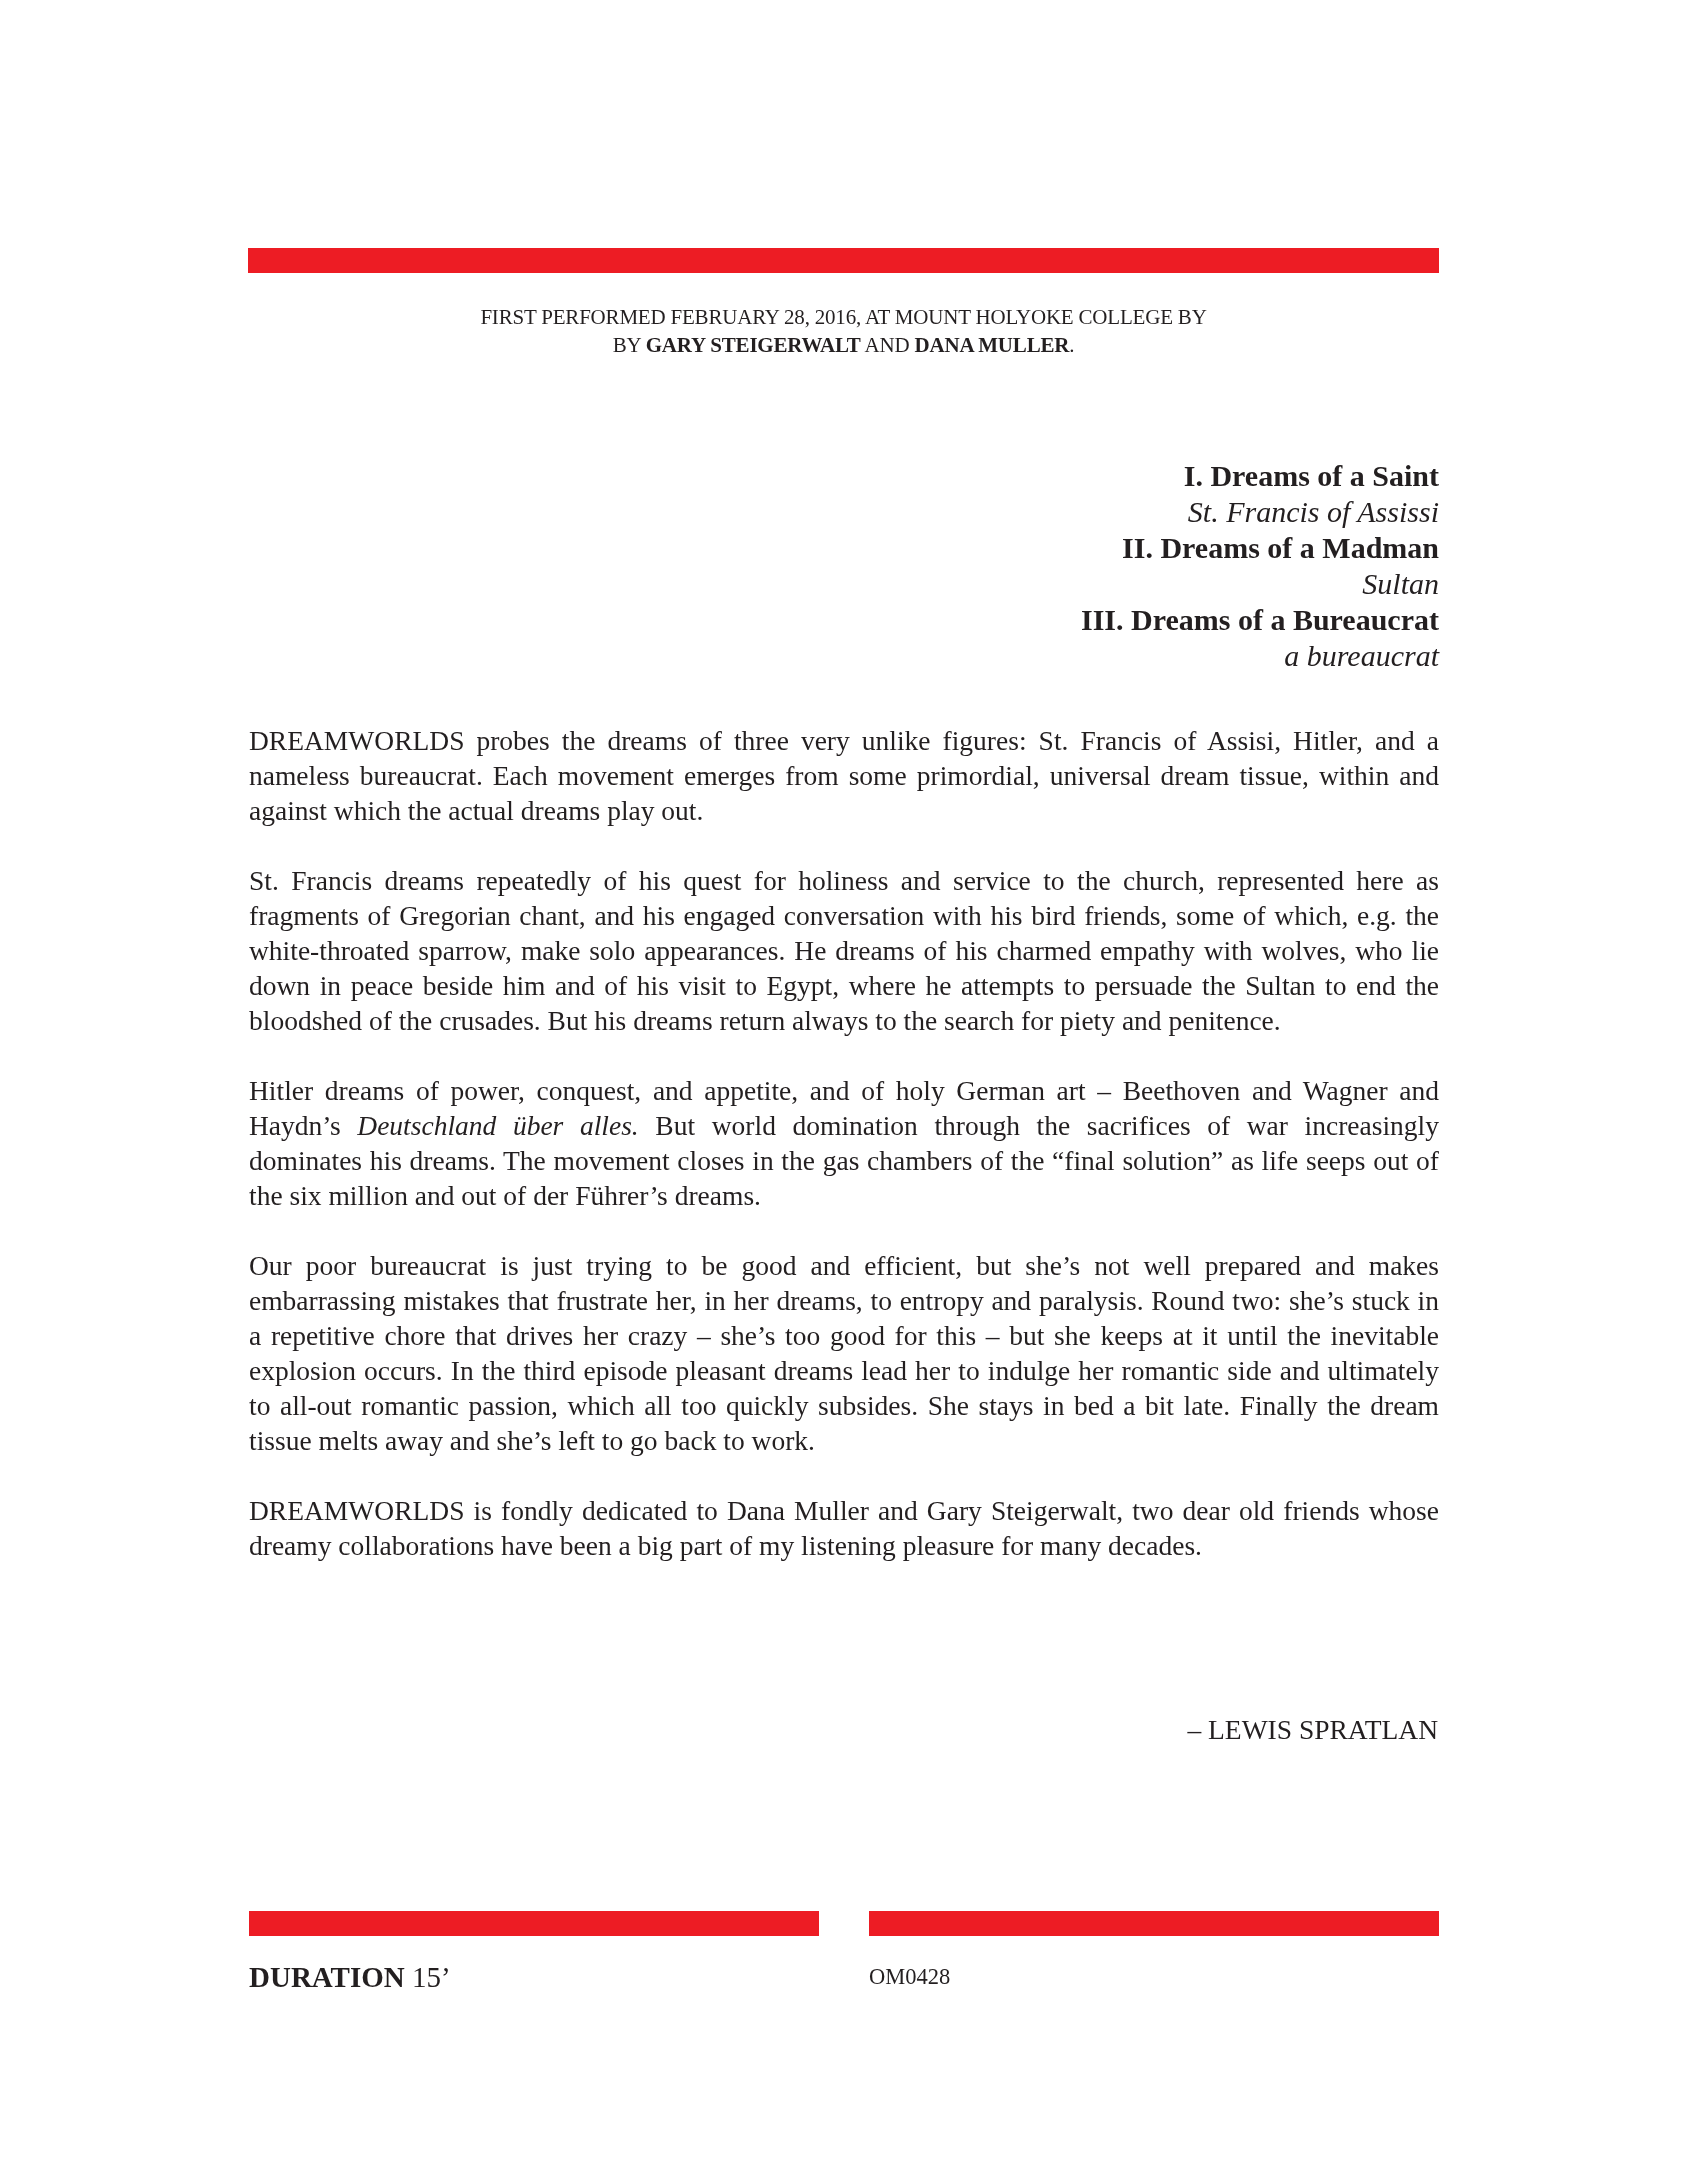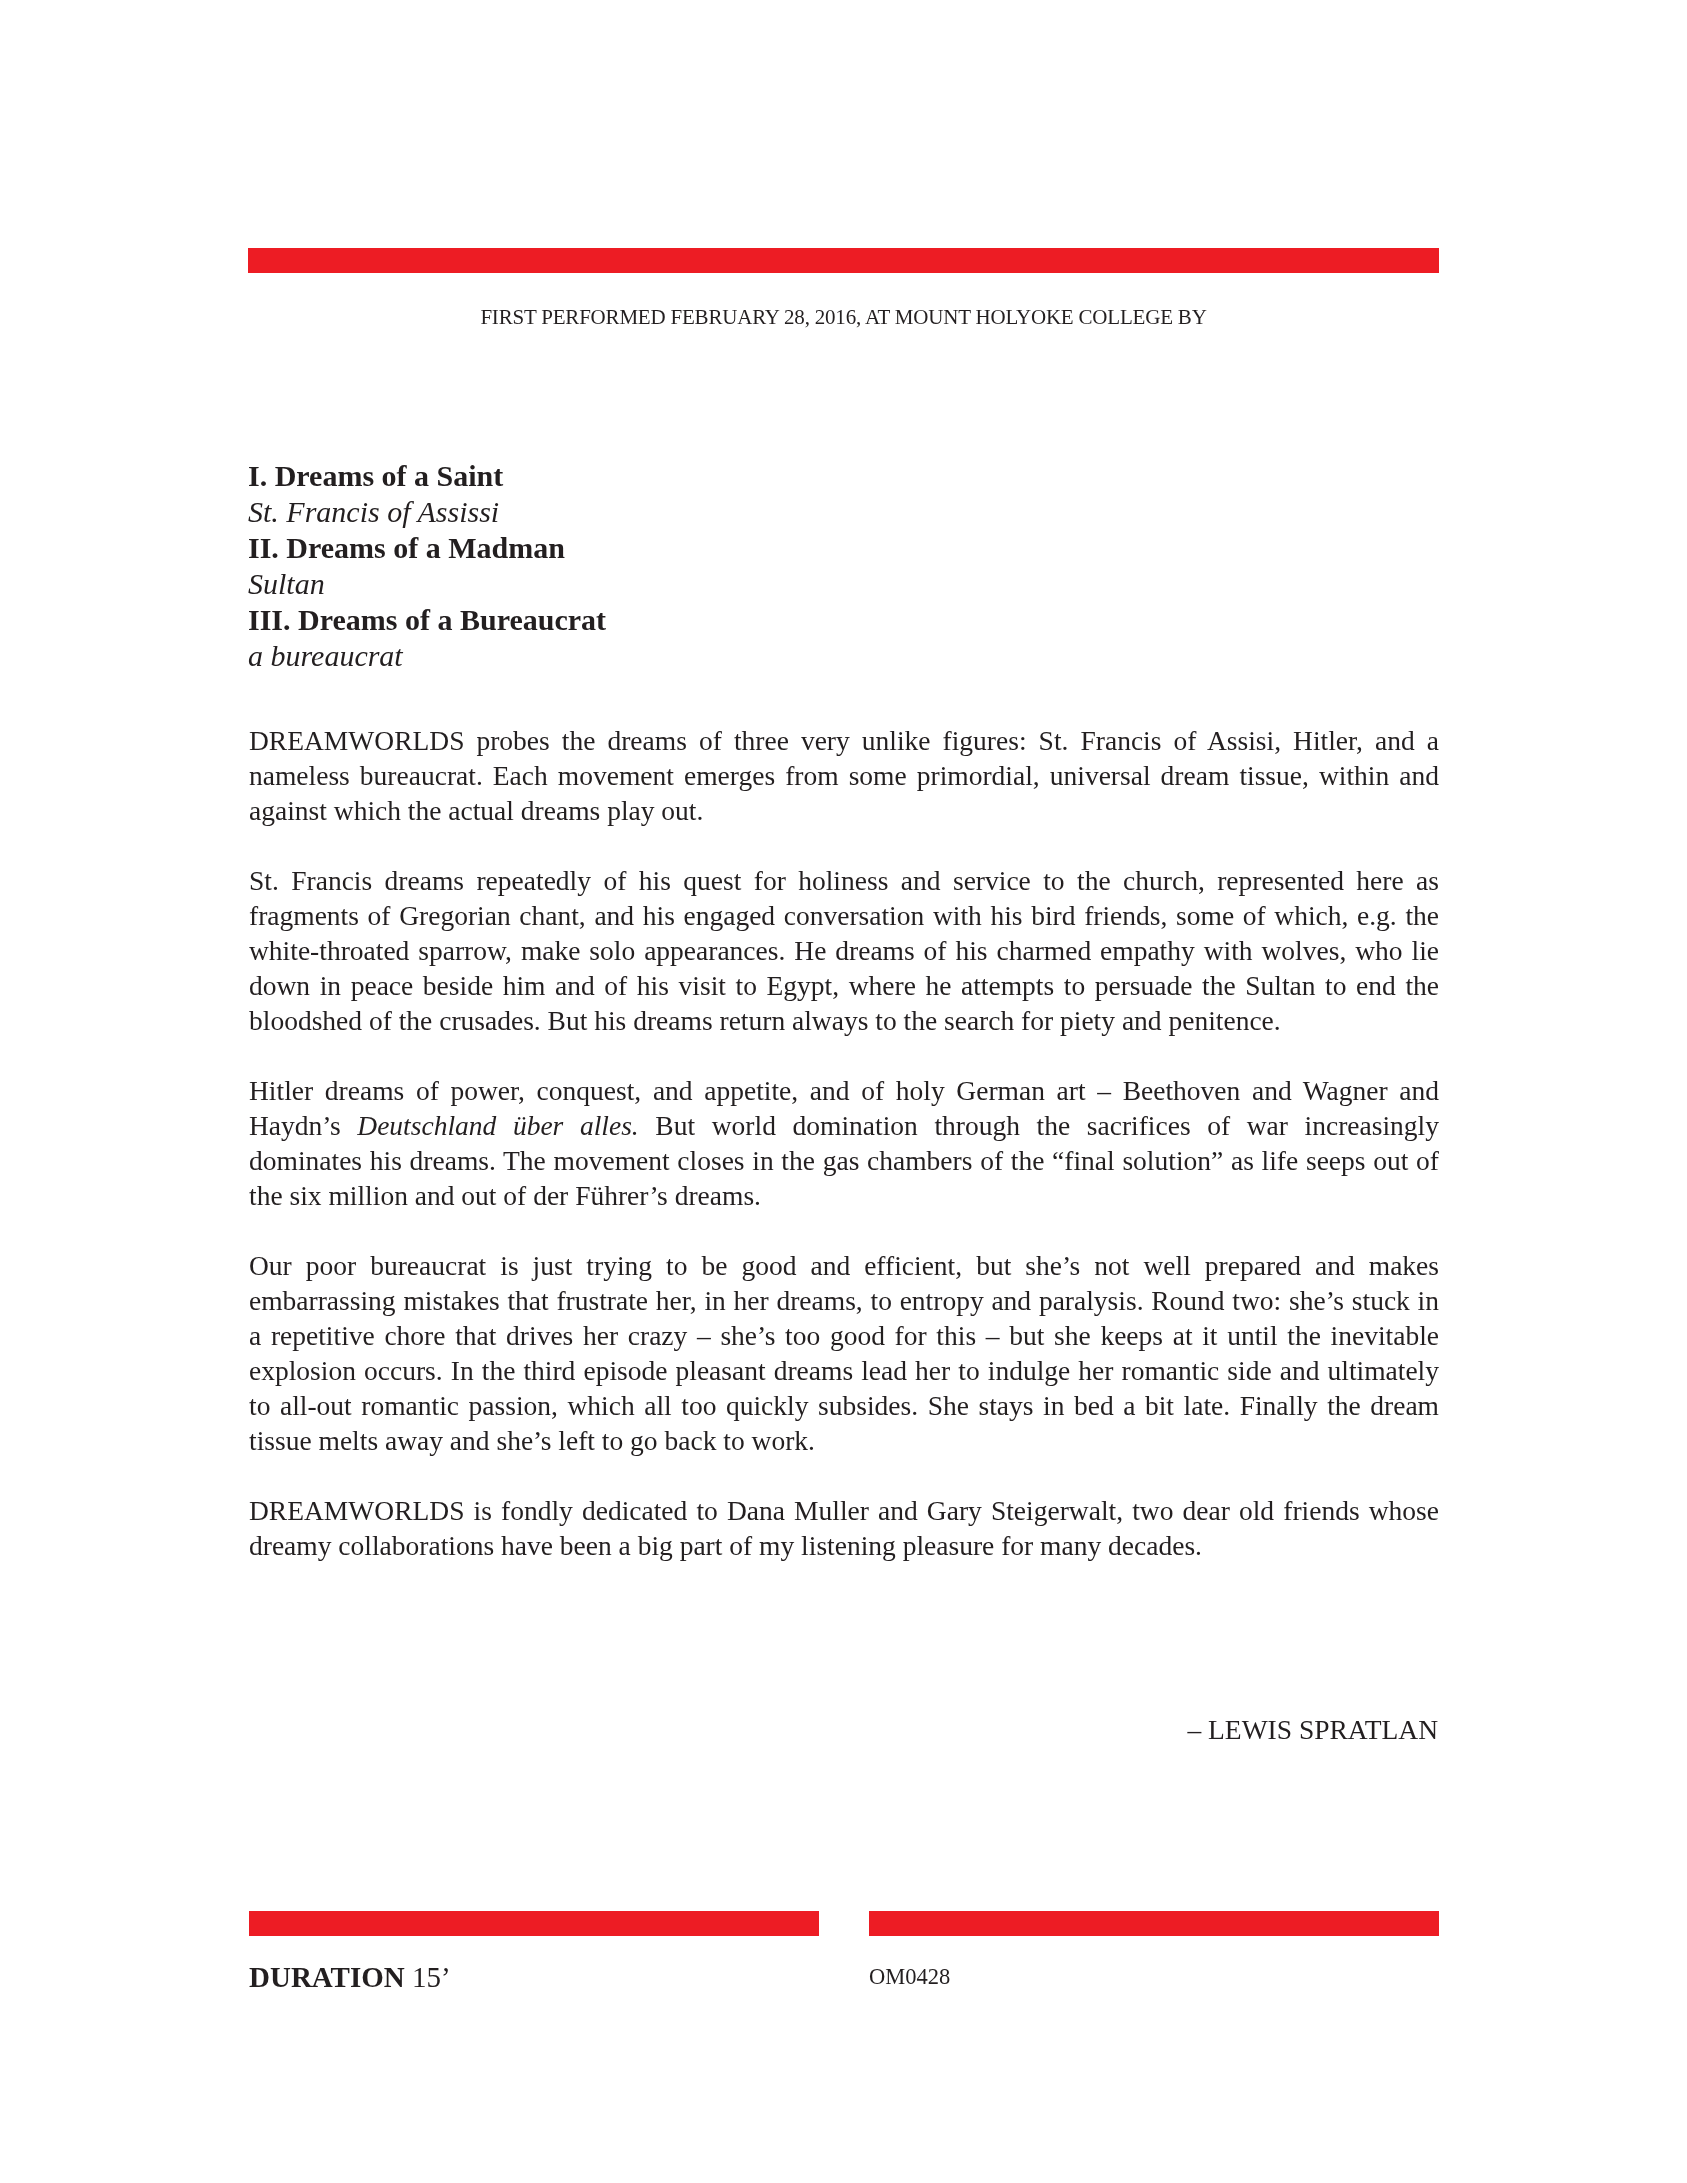--- a/index.html
+++ b/index.html
@@ -35,21 +35,21 @@
       text-transform: uppercase;
       letter-spacing: -0.2px;
     }
     .premiere b { font-weight: bold; }
 
     .movements {
       position: absolute;
       left: 248px;
       width: 1191px;
       top: 458px;
-      text-align: left;
+      text-align: right;
       font-family: "Liberation Serif", serif;
       font-size: 30px;
       line-height: 36px;
     }
     .movements .mv-title { font-weight: bold; display: block; }
     .movements .mv-subject { font-style: italic; display: block; }
 
     .body-text {
       position: absolute;
       left: 249px;
@@ -93,20 +93,21 @@
       line-height: 26.5px;
     }
   </style>
 </head>
 <body>
 
 <div class="bar" id="bar-top"></div>
 
 <div class="premiere">
   <div>FIRST PERFORMED FEBRUARY 28, 2016, AT MOUNT HOLYOKE COLLEGE BY</div>
+  <div><span>BY </span><b>GARY STEIGERWALT</b><span> AND </span><b>DANA MULLER</b><span>.</span></div>
 </div>
 
 <div class="movements">
   <span class="mv-title">I. Dreams of a Saint</span>
   <span class="mv-subject">St. Francis of Assissi</span>
   <span class="mv-title">II. Dreams of a Madman</span>
   <span class="mv-subject">Sultan</span>
   <span class="mv-title">III. Dreams of a Bureaucrat</span>
   <span class="mv-subject">a bureaucrat</span>
 </div>

